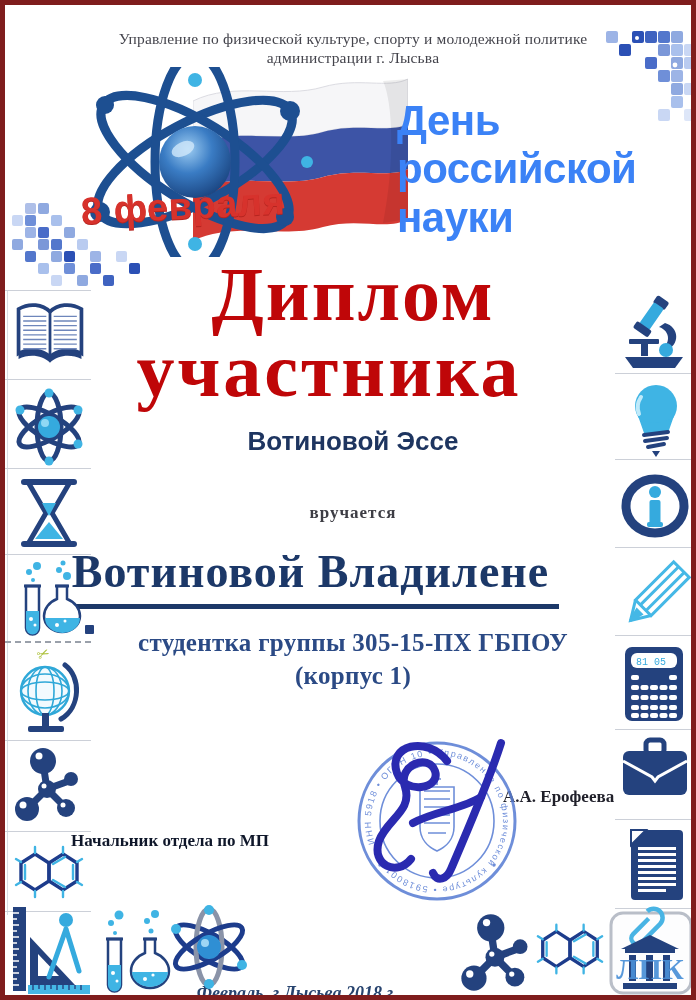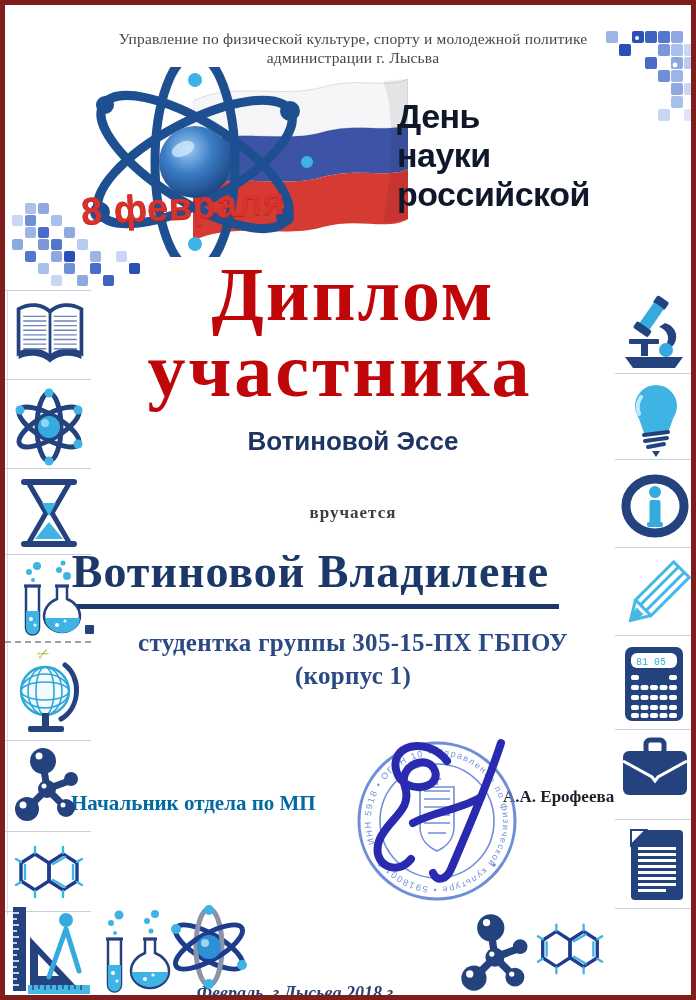--- a/index.html
+++ b/index.html
@@ -5,31 +5,31 @@
   html,body{margin:0;padding:0;background:#ffffff;}
   .page{position:relative;width:696px;height:1000px;background:#ffffff;overflow:hidden;
         font-family:"Liberation Serif",serif;border:5px solid #7f1d1d;box-sizing:border-box;}
   .abs{position:absolute;}
   .ctr{text-align:center;}
   .org{width:696px;top:24px;left:0;font-size:15.5px;color:#44444c;line-height:1.25;letter-spacing:.2px;}
   .badge{left:58px;top:180px;width:240px;font-family:"Liberation Sans",sans-serif;font-weight:800;
          font-size:38px;color:#d7322c;transform:rotate(-3deg);letter-spacing:.5px;
          text-shadow:0 1px 0 #b52520;}
   .event{left:392px;top:92px;width:260px;font-family:"Liberation Sans",sans-serif;font-weight:800;
-         font-size:34px;color:#0f172a;line-height:1.15;letter-spacing:-.5px;}
+         font-size:42px;color:#3b82f6;line-height:1.15;letter-spacing:-.5px;}
   .title1{left:0;top:246px;width:696px;font-weight:bold;font-size:76px;color:#bf0608;letter-spacing:2px;}
-  .title2{left:11px;top:322px;width:648px;font-weight:bold;font-size:76px;color:#bf0608;letter-spacing:3px;}
+  .title2{left:0;top:322px;width:648px;font-weight:bold;font-size:76px;color:#bf0608;letter-spacing:3px;}
   .contest{left:0;top:420px;width:696px;font-family:"Liberation Sans",sans-serif;font-weight:700;
            font-size:26px;color:#1e3560;line-height:1.25;}
   .given{left:0;top:498px;width:696px;font-weight:bold;font-size:17px;color:#3d3d44;letter-spacing:1px;}
   .name-wrap{left:0;top:540px;width:611px;}
   .name{display:inline-block;font-weight:bold;font-size:46px;color:#1c3868;letter-spacing:1px;
         border-bottom:5px solid #1c3868;padding:0 10px 6px 10px;}
   .details{left:0;top:622px;width:696px;font-size:25px;color:#2b4a85;line-height:1.3;letter-spacing:.3px;font-weight:bold;}
-  .signer-title{left:66px;top:786px;font-weight:bold;font-size:21px;color:#0369a1;}
+  .signer-title{left:66px;top:826px;font-weight:bold;font-size:17px;color:#0f172a;}
   .signer-name{left:498px;top:782px;font-weight:bold;font-size:17px;color:#20202a;}
   .footer{left:0;top:978px;width:584px;font-weight:bold;font-style:italic;font-size:18px;color:#27436e;}
   .vline{width:1px;background:#d9dce2;}
   .hline{height:1px;background:#ccd0d8;}
   .dashline{border-top:2px dashed #9aa0aa;height:0;}
   .scissors{font-size:15px;color:#aec23e;transform:rotate(-25deg);font-family:"DejaVu Sans",sans-serif;}
   svg{display:block;}
 </style>
 </head>
 <body>
@@ -137,22 +137,22 @@
           <circle cx="150" cy="177" r="7"></circle>
           <circle cx="262" cy="95" r="6"></circle>
       </g>
     </svg>
   </div>
 
   <div class="abs badge ctr">8 февраля</div>
 
   <div class="abs event">
     <div>День</div>
+    <div>российской</div>
     <div>науки</div>
-    <div>российской</div>
   </div>
 
   <div class="abs title1 ctr">Диплом</div>
   <div class="abs title2 ctr">участника</div>
 
   <div class="abs contest ctr">
     <div>Вотиновой Эссе</div>
   </div>
 
   <div class="abs given ctr">вручается</div>
@@ -517,14 +517,31 @@
         <path d="M24 17 L38 26 L38 44 L24 53 L10 44 L10 26 Z" stroke="#1d3c8c" stroke-width="3.4"></path>
         <path d="M52 17 L66 26 L66 44 L52 53 L38 44 L38 26 Z" stroke="#1d3c8c" stroke-width="3.4"></path>
         <g stroke="#3fb4e4" stroke-width="2.4">
           <path d="M14 28 L14 42 M42 27 L54 20 M62 28 L62 42 M42 43 L54 50"></path>
           <path d="M24 10 L24 16 M24 54 L24 60 M52 10 L52 16 M52 54 L52 60 M5 22 L10 25 M5 48 L10 45 M71 22 L66 25 M71 48 L66 45"></path>
         </g>
       </g>
     </svg>
   </div>
 
+  <div class="abs" style="left:598px;top:896px;">
+    <svg width="94" height="98" viewBox="0 0 94 98">
+      <rect x="8" y="12" width="80" height="80" rx="12" fill="#fdfdfe" stroke="#b9bec8" stroke-width="3"></rect>
+      <g transform="rotate(45 40 26)" fill="none" stroke="#49b4e4" stroke-width="4.5">
+        <path d="M32 12 a9 9 0 0 1 18 0 v26 a6 6 0 0 1 -12 0 v-22"></path>
+      </g>
+      <path d="M47 34 L76 48 H18 Z" fill="#24427e"></path>
+      <rect x="22" y="48" width="50" height="4" fill="#24427e"></rect>
+      <g fill="#24427e">
+        <rect x="26" y="54" width="7" height="26"></rect>
+          <rect x="43" y="54" width="7" height="26"></rect>
+          <rect x="60" y="54" width="7" height="26"></rect>
+      </g>
+      <rect x="20" y="82" width="54" height="6" fill="#24427e"></rect>
+      <text x="47" y="78" text-anchor="middle" font-family="Liberation Serif, serif" font-weight="bold" font-size="30" fill="#4a90d8" opacity="0.92">ЛПК</text>
+    </svg>
+  </div>
 
 </div>
 
 </body></html>

